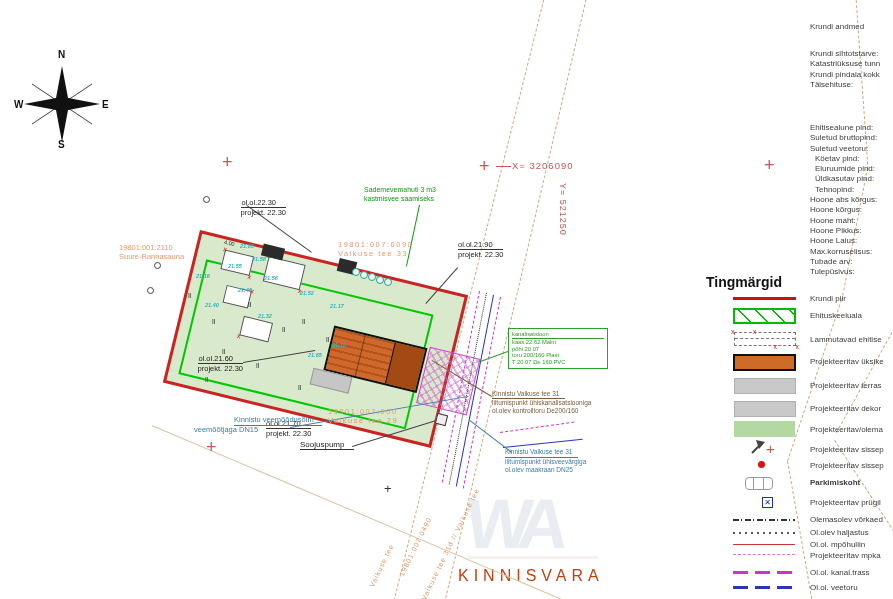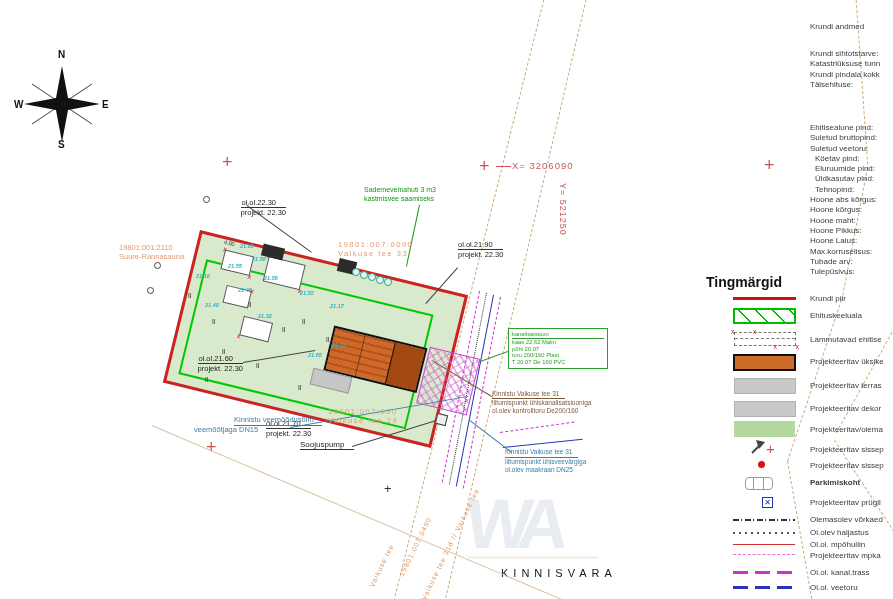--- a/index.html
+++ b/index.html
@@ -26,21 +26,21 @@
   .redx{position:absolute;color:#cc2222;font-size:7px;line-height:7px;}
   .roadlbl{position:absolute;font-size:7px;color:#d89a6a;letter-spacing:1px;transform-origin:0 0;white-space:nowrap;}
 </style>
 </head>
 <body>
 
 <div id="canvas">
 
   <div class="abs" style="left:466px;top:484px;font-size:70px;font-weight:bold;color:#e9edf2;letter-spacing:-10px;transform:skewX(-6deg);">WA</div>
   <div class="abs" style="left:468px;top:556px;width:130px;height:3px;background:#f5f2ee;"></div>
-  <div class="abs" style="left:501px;top:567px;font-size:11px;letter-spacing:5px;color:#0f172a;">KINNISVARA</div>
+  <div class="abs" style="left:458px;top:567px;font-size:16px;letter-spacing:5px;color:#c2410c;">KINNISVARA</div>
 
   <div class="ln" style="transform:translate(548px,-15px) rotate(104deg);width:660px;border-top:1.2px dashed #cdaa7d;"></div>
   <div class="ln" style="transform:translate(590px,-15px) rotate(103.2deg);width:655px;border-top:1.2px dashed #cdaa7d;"></div>
   <div class="ln" style="transform:translate(856px,-10px) rotate(86deg);width:180px;border-top:1px dashed #cdaa7d;"></div>
   <div class="ln" style="transform:translate(868px,168px) rotate(101deg);width:135px;border-top:1px dashed #cdaa7d;"></div>
   <div class="ln" style="transform:translate(842px,300px) rotate(108.5deg);width:170px;border-top:1px dashed #cdaa7d;"></div>
   <div class="ln" style="transform:translate(788px,461px) rotate(80deg);width:145px;border-top:1px dashed #cdaa7d;"></div>
   <div class="ln" style="transform:translate(895px,328px) rotate(119deg);width:120px;border-top:1px dashed #cdaa7d;"></div>
   <div class="ln" style="transform:translate(835px,440px) rotate(57deg);width:195px;border-top:1px dashed #cdaa7d;"></div>
   <div class="ln" style="transform:translate(152px,425px) rotate(23deg);width:460px;border-top:1px solid #dcc3a2;"></div>

